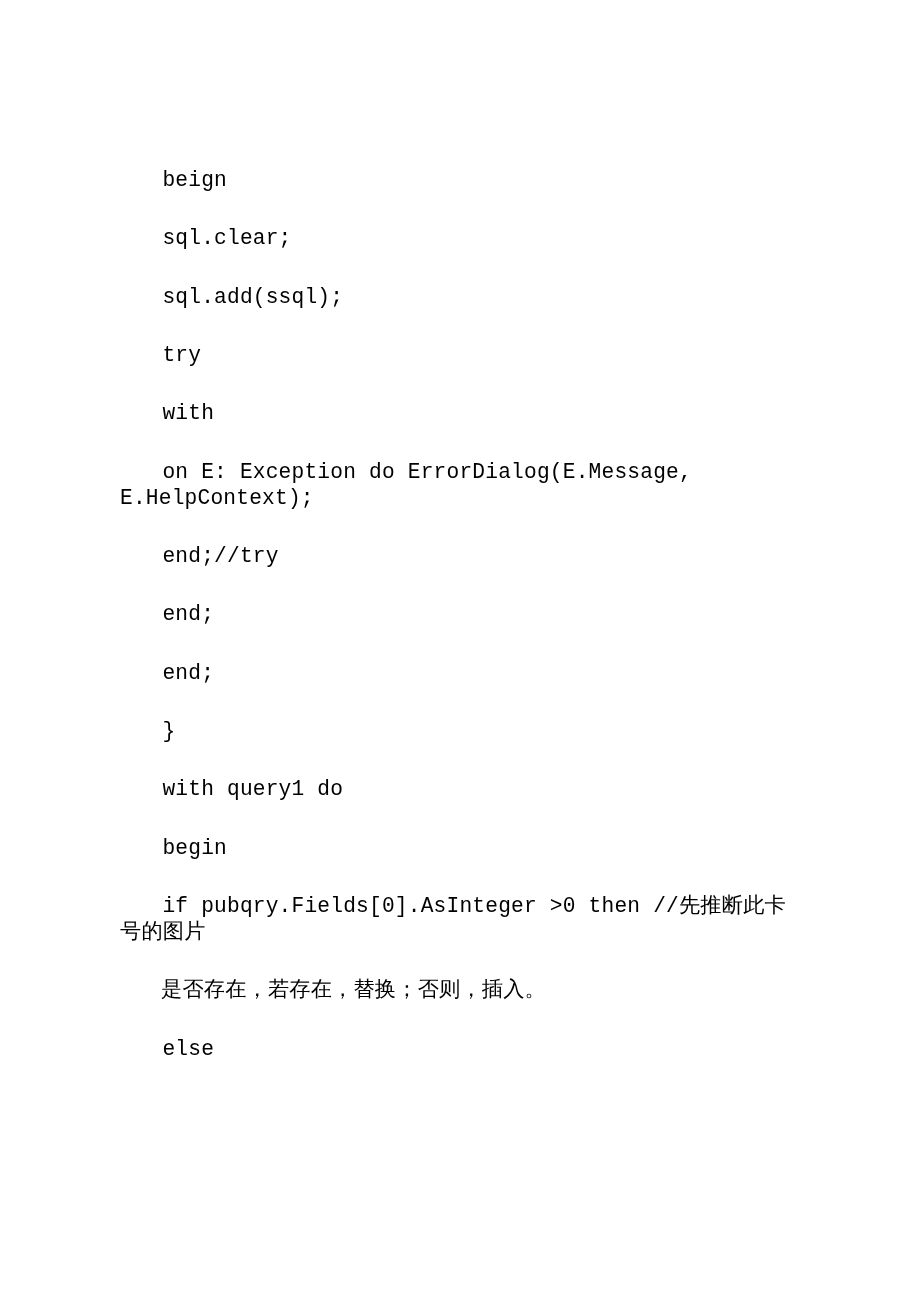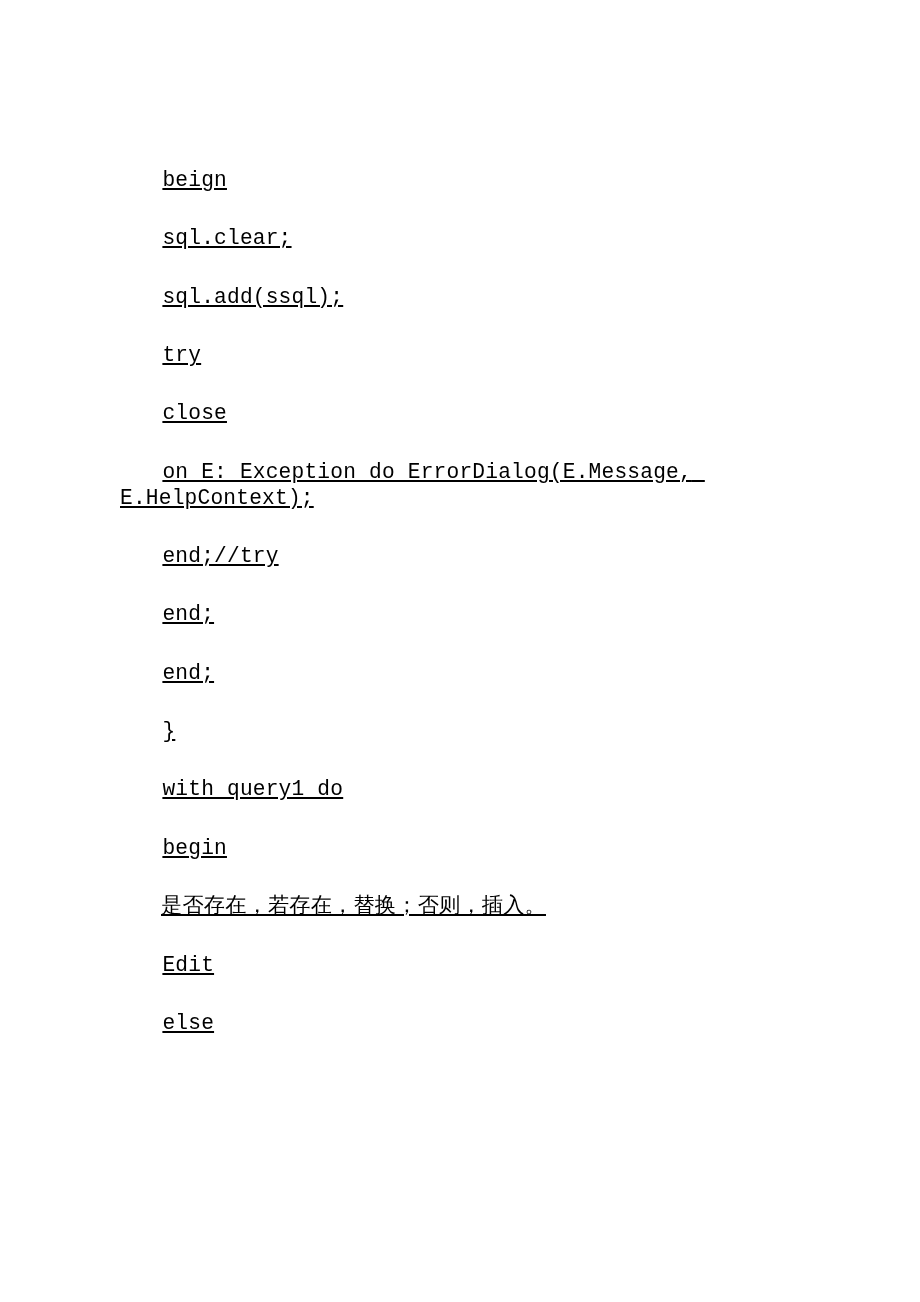--- a/index.html
+++ b/index.html
@@ -24,36 +24,35 @@
   }
   .indent {
     text-indent: 2em;
   }
   .noindent {
     text-indent: 0;
     margin-left: 41px;
   }
   .mono {
     font-family: "SimSun", "NSimSun", "Courier New", monospace;
-    text-decoration: underline;
   }
 </style>
 </head>
 <body>
 
 <div class="page">
   <div class="line indent mono">beign</div>
   <div class="line indent mono">sql.clear;</div>
   <div class="line indent mono">sql.add(ssql);</div>
   <div class="line indent mono">try</div>
-  <div class="line indent mono">close</div>
+  <div class="line indent mono">with</div>
   <div class="line indent mono">on E: Exception do ErrorDialog(E.Message, E.HelpContext);</div>
   <div class="line indent mono">end;//try</div>
   <div class="line indent mono">end;</div>
   <div class="line indent mono">end;</div>
   <div class="line indent mono">}</div>
   <div class="line indent mono">with query1 do</div>
   <div class="line indent mono">begin</div>
+  <div class="line indent mono">if pubqry.Fields[0].AsInteger &gt;0 then //先推断此卡号的图片</div>
   <div class="line noindent mono">是否存在，若存在，替换；否则，插入。</div>
-  <div class="line indent mono">Edit</div>
   <div class="line indent mono">else</div>
 
 </div>
 
 </body></html>

